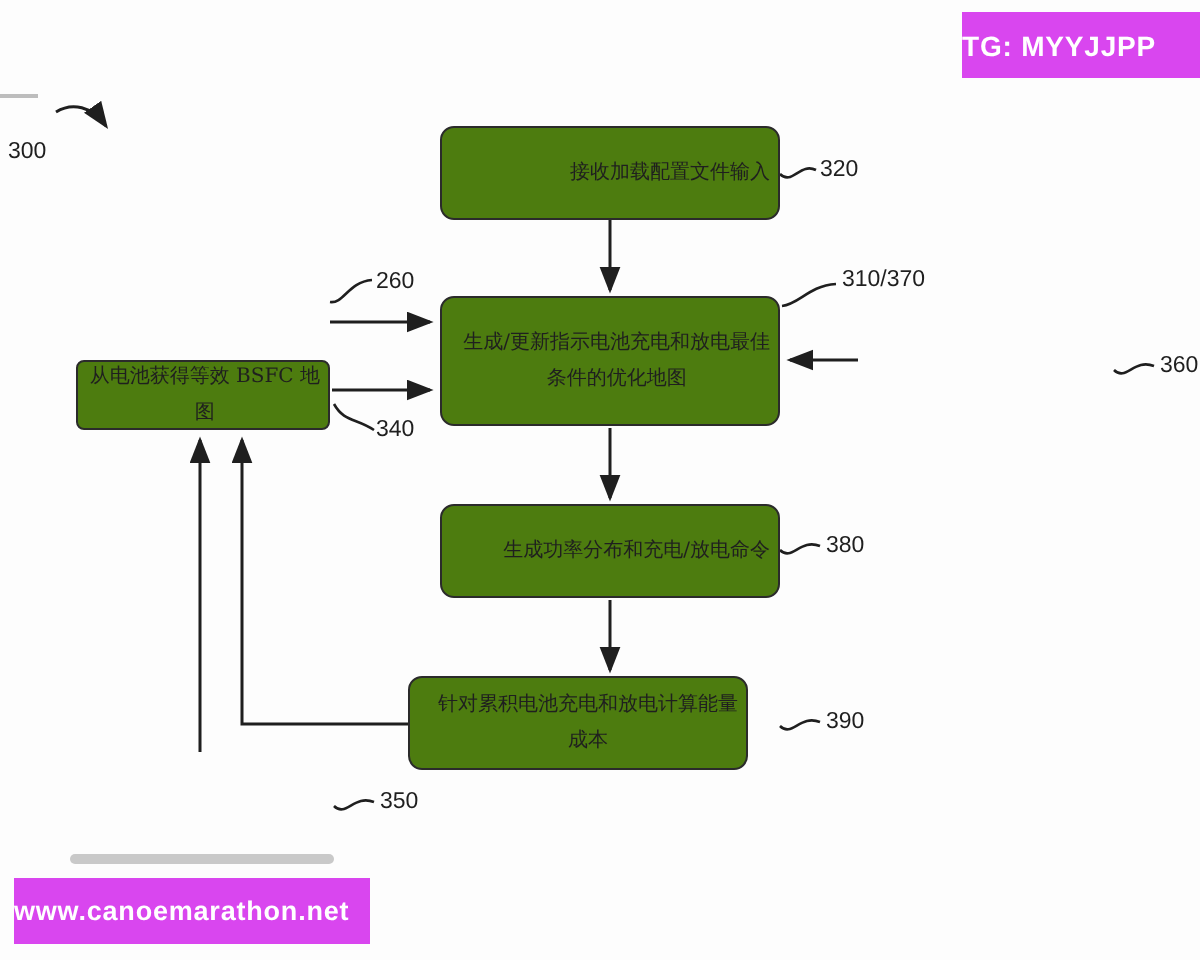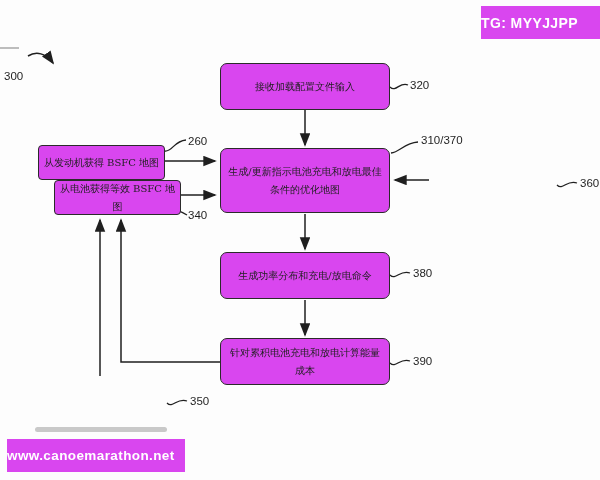--- a/index.html
+++ b/index.html
@@ -15,24 +15,24 @@
   #connector-layer {
     position: absolute;
     left: 0; top: 0;
     width: 600px; height: 480px;
     pointer-events: none;
   }
   .box {
     position: absolute;
     border: 1.4px solid #2b2b2b;
     border-radius: 7px;
-    background: #d946ef;
+    background: #4d7c0f;
     display: flex;
     align-items: center;
-    justify-content: center;
+    justify-content: flex-end;
     text-align: center;
     padding: 2px 4px;
   }
   .box.small { border-radius: 4px; }
   .box-text {
     font-family: "DejaVu Serif", "Liberation Serif", serif;
     font-size: 10px;
     line-height: 1.75;
     color: #1f1f1f;
     white-space: pre-line;
@@ -116,40 +116,37 @@
 
   <div id="top-left-dash"></div>
   <div id="box-350-shadow"></div>
 
   <div class="ref" style="left:4px; top:51px;margin-top:19px;">300</div>
 
   <div class="box" style="left:220px; top:63px; width:170px; height:47px;">
     <span class="box-text">接收加载配置文件输入</span>
   </div>
 
-  <div class="box small" style="left:38px; top:145px; width:127px; height:35px;">
-    <span class="box-text">从发动机获得 BSFC 地图</span>
-  </div>
 
-  <div class="box small" style="left:38px; top:180px; width:127px; height:35px;margin-left:16px;">
+  <div class="box small" style="left:38px; top:180px; width:127px; height:35px;">
     <span class="box-text">从电池获得等效 BSFC 地
 图</span>
   </div>
 
   <div class="box" style="left:220px; top:148px; width:170px; height:65px;">
     <span class="box-text">生成/更新指示电池充电和放电最佳
 条件的优化地图</span>
   </div>
 
 
   <div class="box" style="left:220px; top:252px; width:170px; height:47px;">
     <span class="box-text">生成功率分布和充电/放电命令</span>
   </div>
 
-  <div class="box" style="left:220px; top:338px; width:170px; height:47px;">
+  <div class="box" style="left:204px; top:338px; width:170px; height:47px;">
     <span class="box-text">针对累积电池充电和放电计算能量
 成本</span>
   </div>
 
 
   <div class="ref" style="left:410px; top:79px;">320</div>
   <div class="ref" style="left:188px; top:135px;">260</div>
   <div class="ref" style="left:188px; top:209px;">340</div>
   <div class="ref" style="left:421px; top:134px;">310/370</div>
   <div class="ref" style="left:580px; top:177px;">360</div>

